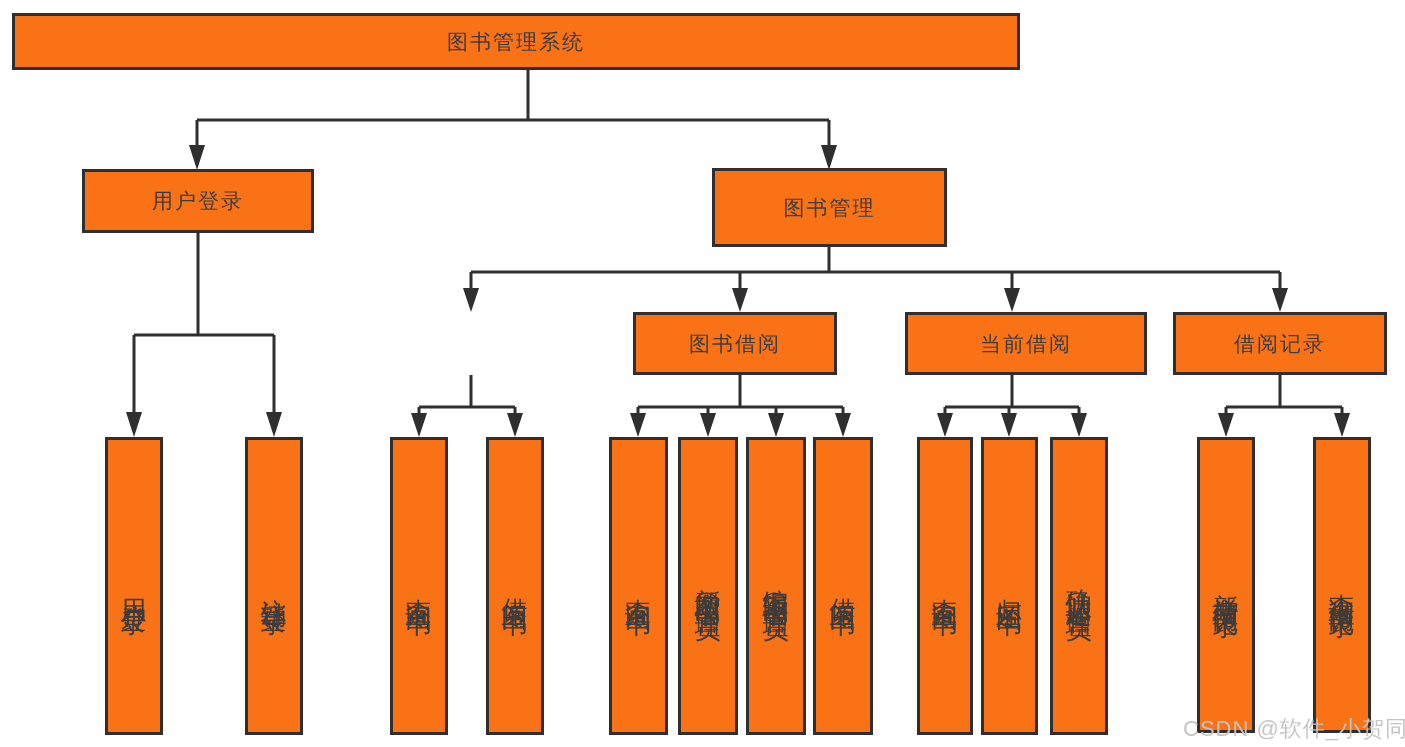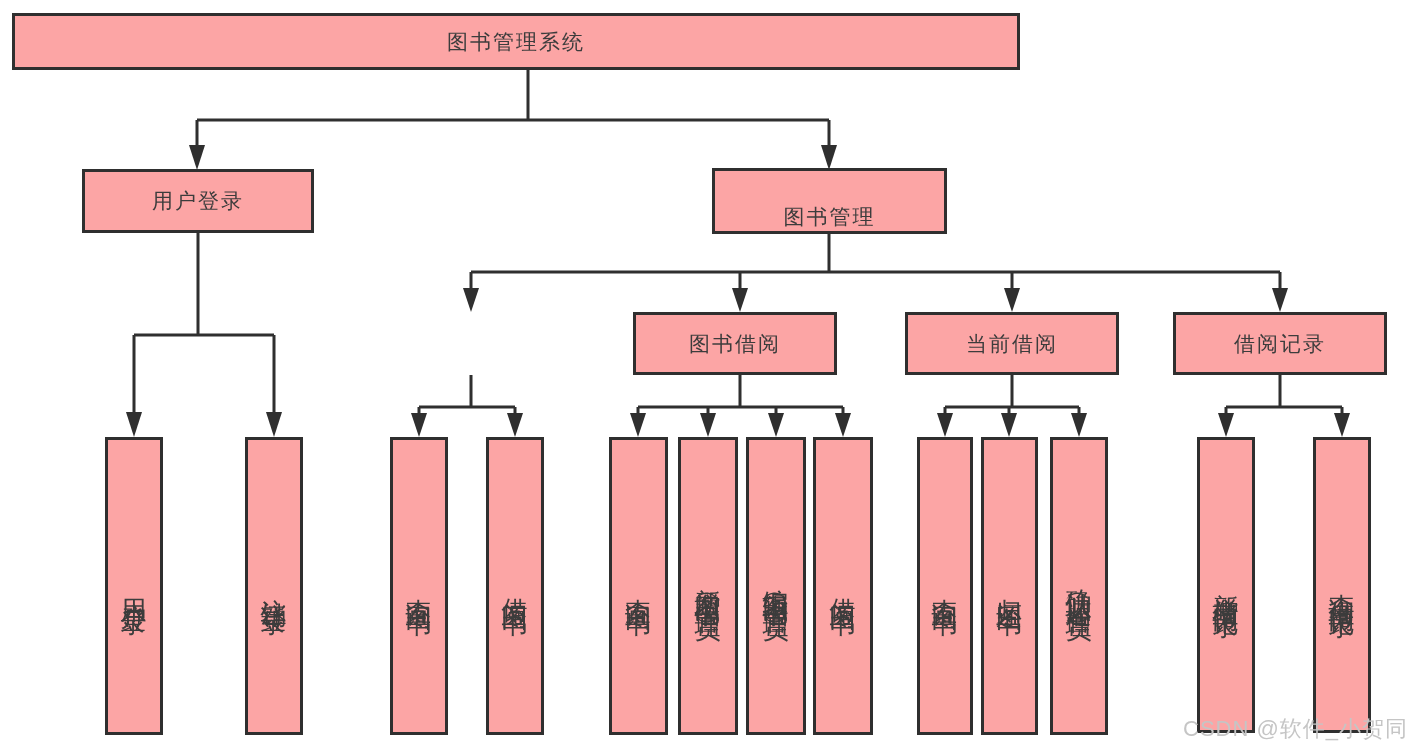--- a/index.html
+++ b/index.html
@@ -17,21 +17,21 @@
   }
   .connectors {
     position: absolute;
     left: 0;
     top: 0;
     z-index: 1;
   }
   .node {
     position: absolute;
     box-sizing: border-box;
-    background: #fca5a5;
+    background: #f97316;
     border: 3px solid #2f2f2f;
     display: flex;
     align-items: center;
     justify-content: center;
     color: #3c3c3c;
     z-index: 2;
   }
   .hnode {
     font-size: 21px;
     letter-spacing: 2px;
@@ -101,28 +101,28 @@
     </g>
   </svg>
 
   <div class="node hnode" style="left: 12px; top: 13px; width: 1008px; height: 57px; border-color: rgb(47, 47, 47); color: rgb(60, 60, 60);">
     <span>图书管理系统</span>
   </div>
 
   <div class="node hnode" style="left: 82px; top: 169px; width: 232px; height: 64px; border-color: rgb(47, 47, 47); color: rgb(60, 60, 60);">
     <span>用户登录</span>
   </div>
-  <div class="node hnode" style="left: 712px; top: 168px; width: 235px; height: 66px; border-color: rgb(47, 47, 47); color: rgb(60, 60, 60); align-items: flex-end;">
+  <div class="node hnode" style="left: 712px; top: 168px; width: 235px; height: 79px; border-color: rgb(47, 47, 47); color: rgb(60, 60, 60);">
     <span>图书管理</span>
   </div>
 
   <div class="node hnode" style="left: 633px; top: 312px; width: 204px; height: 63px; border-color: rgb(47, 47, 47); color: rgb(60, 60, 60);">
     <span>图书借阅</span>
   </div>
-  <div class="node hnode" style="left: 905px; top: 312px; width: 214px; height: 63px; border-color: rgb(47, 47, 47); color: rgb(60, 60, 60);">
+  <div class="node hnode" style="left: 905px; top: 312px; width: 242px; height: 63px; border-color: rgb(47, 47, 47); color: rgb(60, 60, 60);">
     <span>当前借阅</span>
   </div>
   <div class="node hnode" style="left: 1173px; top: 312px; width: 214px; height: 63px; border-color: rgb(47, 47, 47); color: rgb(60, 60, 60); text-align: right;">
     <span>借阅记录</span>
   </div>
 
   <div class="node vnode" style="left: 105px; top: 437px; width: 58px; height: 298px; border-color: rgb(47, 47, 47); color: rgb(60, 60, 60);">
     <span class="vtext">用户登录</span>
   </div>
   <div class="node vnode" style="left: 245px; top: 437px; width: 58px; height: 298px; border-color: rgb(47, 47, 47); color: rgb(60, 60, 60);">

